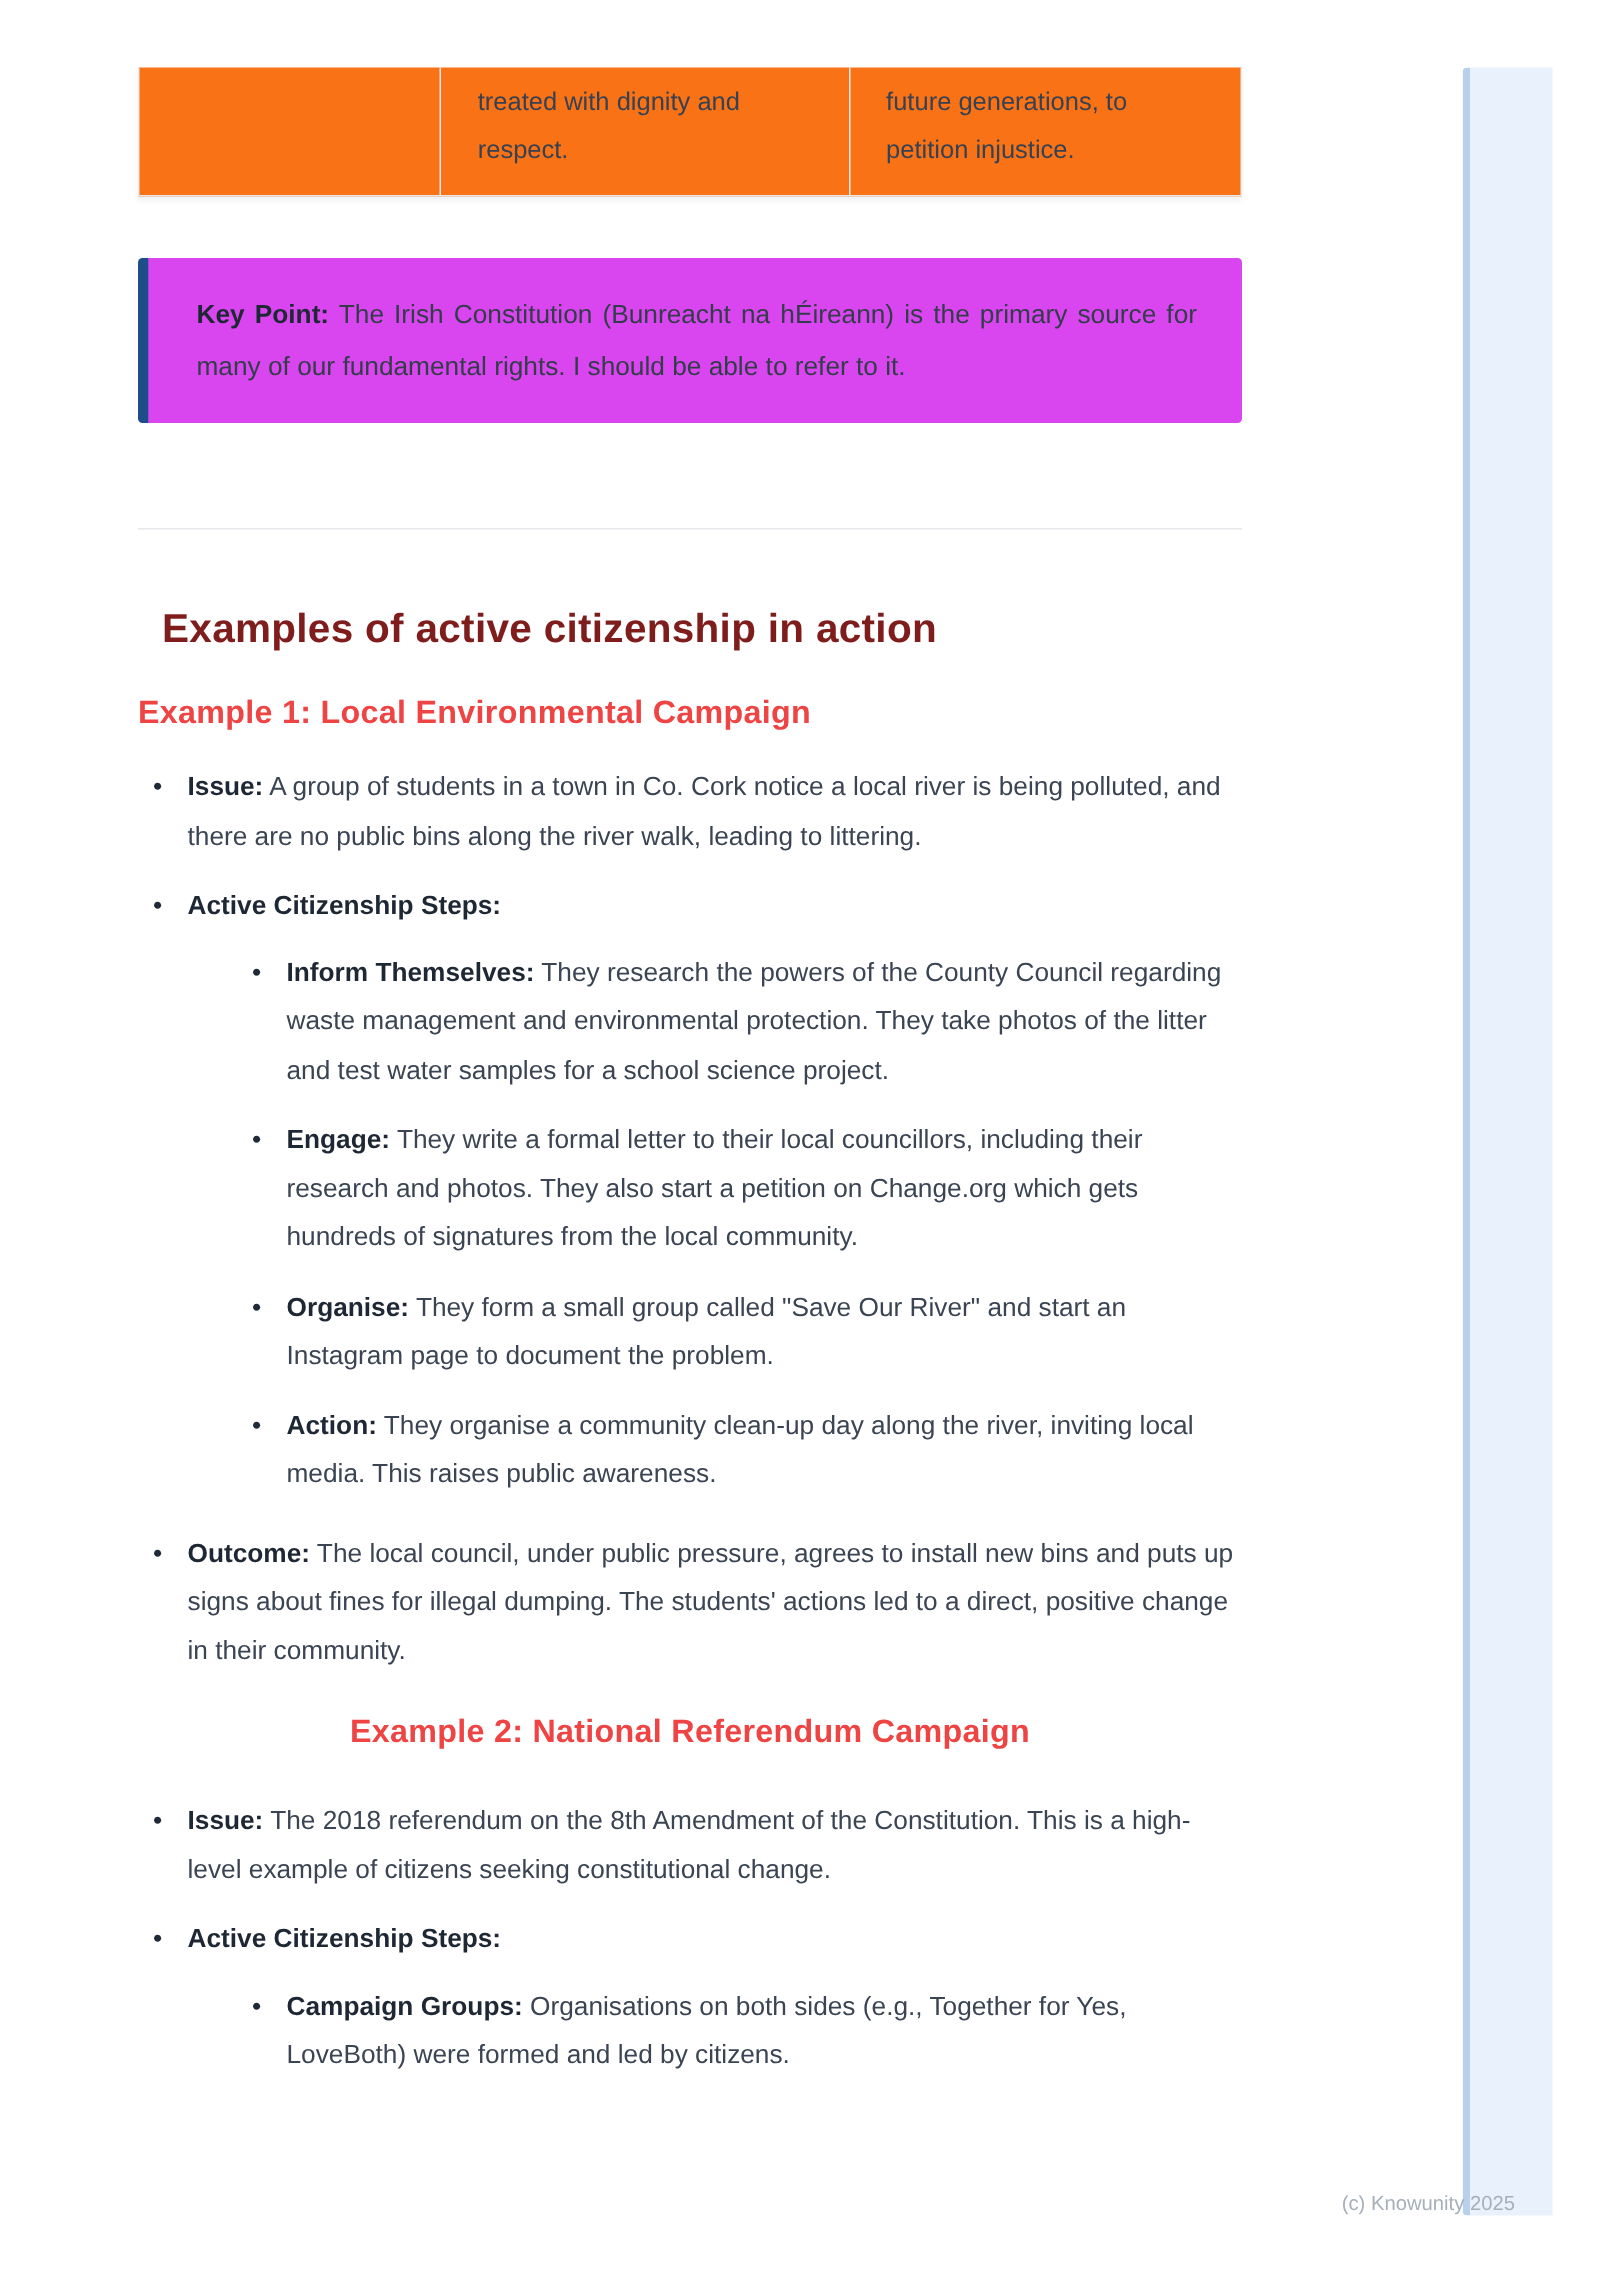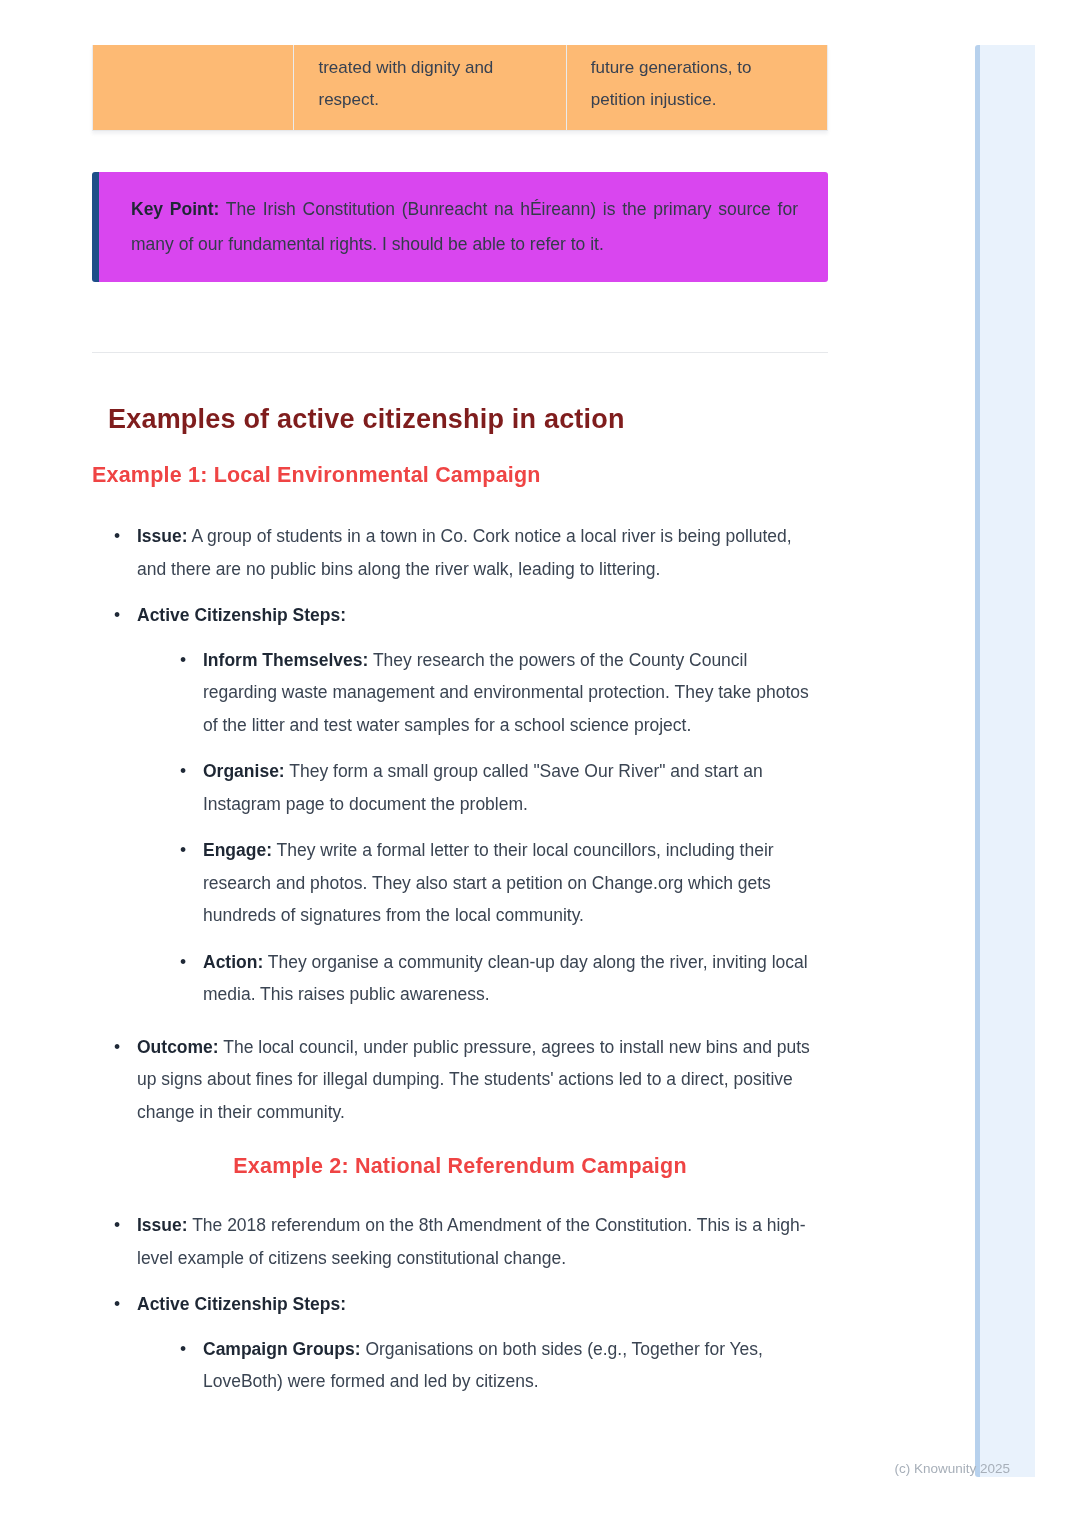--- a/index.html
+++ b/index.html
@@ -24,21 +24,21 @@
     left: 92px;
     top: 45px;
     width: 736px;
     height: 86px;
     display: flex;
     border-left: 1px solid #eaebed;
     border-right: 1px solid #eaebed;
     border-bottom: 1px solid #e7e8ea;
     box-sizing: border-box;
     box-shadow: 0 3px 3px rgba(80, 90, 110, 0.08);
-    background: #fdba74;
+    background: #f97316;
   }
   .table-fragment .cell {
     box-sizing: border-box;
     padding: 7px 20px 0 24px;
     font-size: 17px;
     line-height: 32px;
     color: #374151;
   }
   .cell-1 { width: 201px; }
   .cell-2 { width: 273px; border-left: 1px solid #eaebed; }
@@ -98,21 +98,21 @@
     top: 463px;
   }
 
   
   .content {
     position: absolute;
     left: 92px;
     top: 508px;
     width: 736px;
   }
-  ul { list-style: none; margin: 12px; padding: 0; }
+  ul { list-style: none; margin: 0; padding: 0; }
   li {
     position: relative;
     padding-left: 33px;
     margin-bottom: 14px;
     font-size: 17.5px;
     line-height: 32.5px;
     color: #3a4452;
   }
   li::before {
     content: "\2022";
@@ -173,22 +173,22 @@
   <h2 class="h3 h3-first">Example 1: Local Environmental Campaign</h2>
 
   <div class="content">
 
     <ul>
       <li><b>Issue:</b> <span>A group of students in a town in Co. Cork notice a local river is being polluted, and there are no public bins along the river walk, leading to littering.</span></li>
 
       <li><b>Active Citizenship Steps:</b>
         <ul class="nested">
           <li><b>Inform Themselves:</b> <span>They research the powers of the County Council regarding waste management and environmental protection. They take photos of the litter and test water samples for a school science project.</span></li>
+          <li><b>Engage:</b> <span>They write a formal letter to their local councillors, including their research and photos. They also start a petition on Change.org which gets hundreds of signatures from the local community.</span></li>
           <li><b>Organise:</b> <span>They form a small group called "Save Our River" and start an Instagram page to document the problem.</span></li>
-          <li><b>Engage:</b> <span>They write a formal letter to their local councillors, including their research and photos. They also start a petition on Change.org which gets hundreds of signatures from the local community.</span></li>
           <li><b>Action:</b> <span>They organise a community clean-up day along the river, inviting local media. This raises public awareness.</span></li>
         </ul>
       </li>
 
       <li class="outcome"><b>Outcome:</b> <span>The local council, under public pressure, agrees to install new bins and puts up signs about fines for illegal dumping. The students' actions led to a direct, positive change in their community.</span></li>
     </ul>
 
     <h2 class="h3 h3-second">Example 2: National Referendum Campaign</h2>
 
     <ul>

